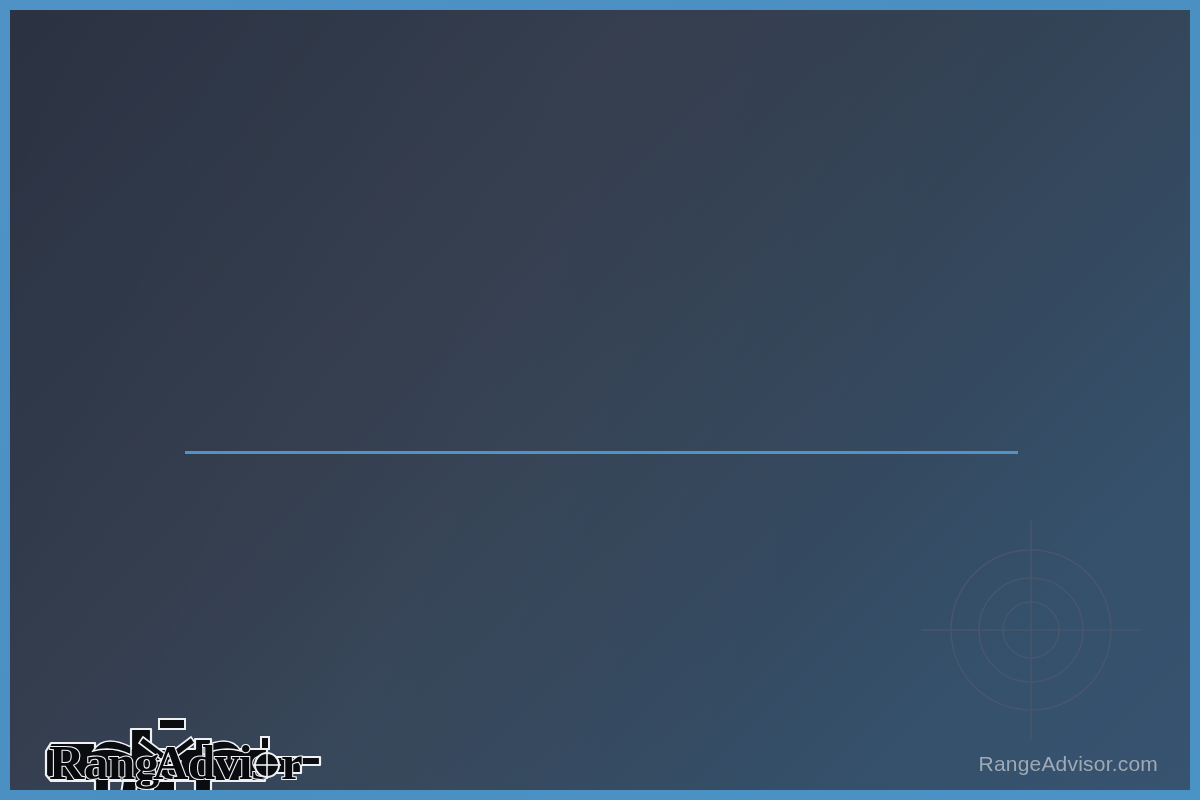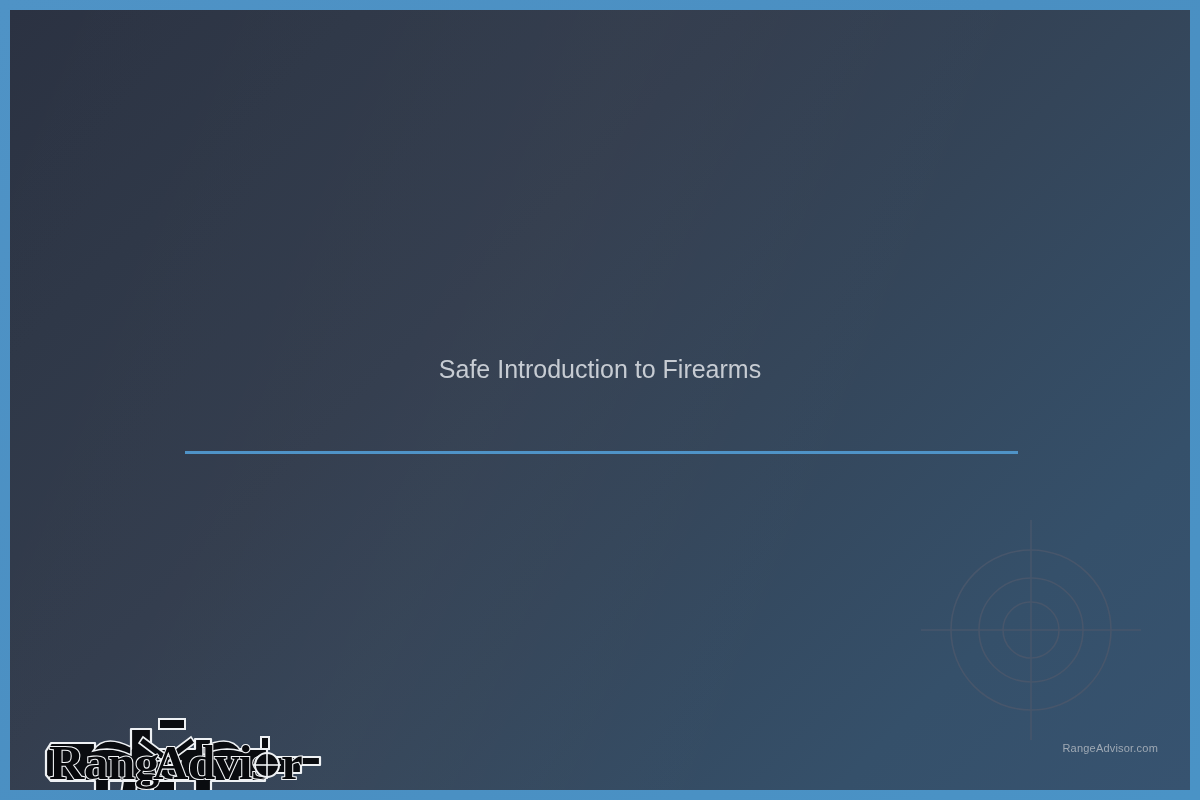--- a/index.html
+++ b/index.html
@@ -102,22 +102,22 @@
     top: 441px;
     width: 833px;
     height: 3px;
     background: #4f93c7;
   }
 
   
   .footer-url {
     position: absolute;
     right: 32px;
-    bottom: 36px;
-    font-size: 11px;
+    bottom: 14px;
+    font-size: 21px;
     color: #9fa9b4;
     letter-spacing: 0.2px;
   }
 
   
   .logo {
     position: absolute;
     left: 25px;
     top: 693px;
     width: 290px;
@@ -152,21 +152,20 @@
           <circle cx="110" cy="110" r="28"></circle>
           <circle cx="110" cy="110" r="52"></circle>
           <circle cx="110" cy="110" r="80"></circle>
           <line x1="110" y1="0" x2="110" y2="220"></line>
           <line x1="0" y1="110" x2="220" y2="110"></line>
         </g>
       </svg>
     </div>
 
     <div class="title-block">
-      <p class="slide-subtitle">Safe Introduction to Firearms</p>
     </div>
 
     <div class="title-rule"></div>
 
     <div class="footer-url">RangeAdvisor.com</div>
 
     <div class="logo">
       <svg width="290" height="112" viewBox="0 0 290 112" aria-hidden="true">
         <g>
 

